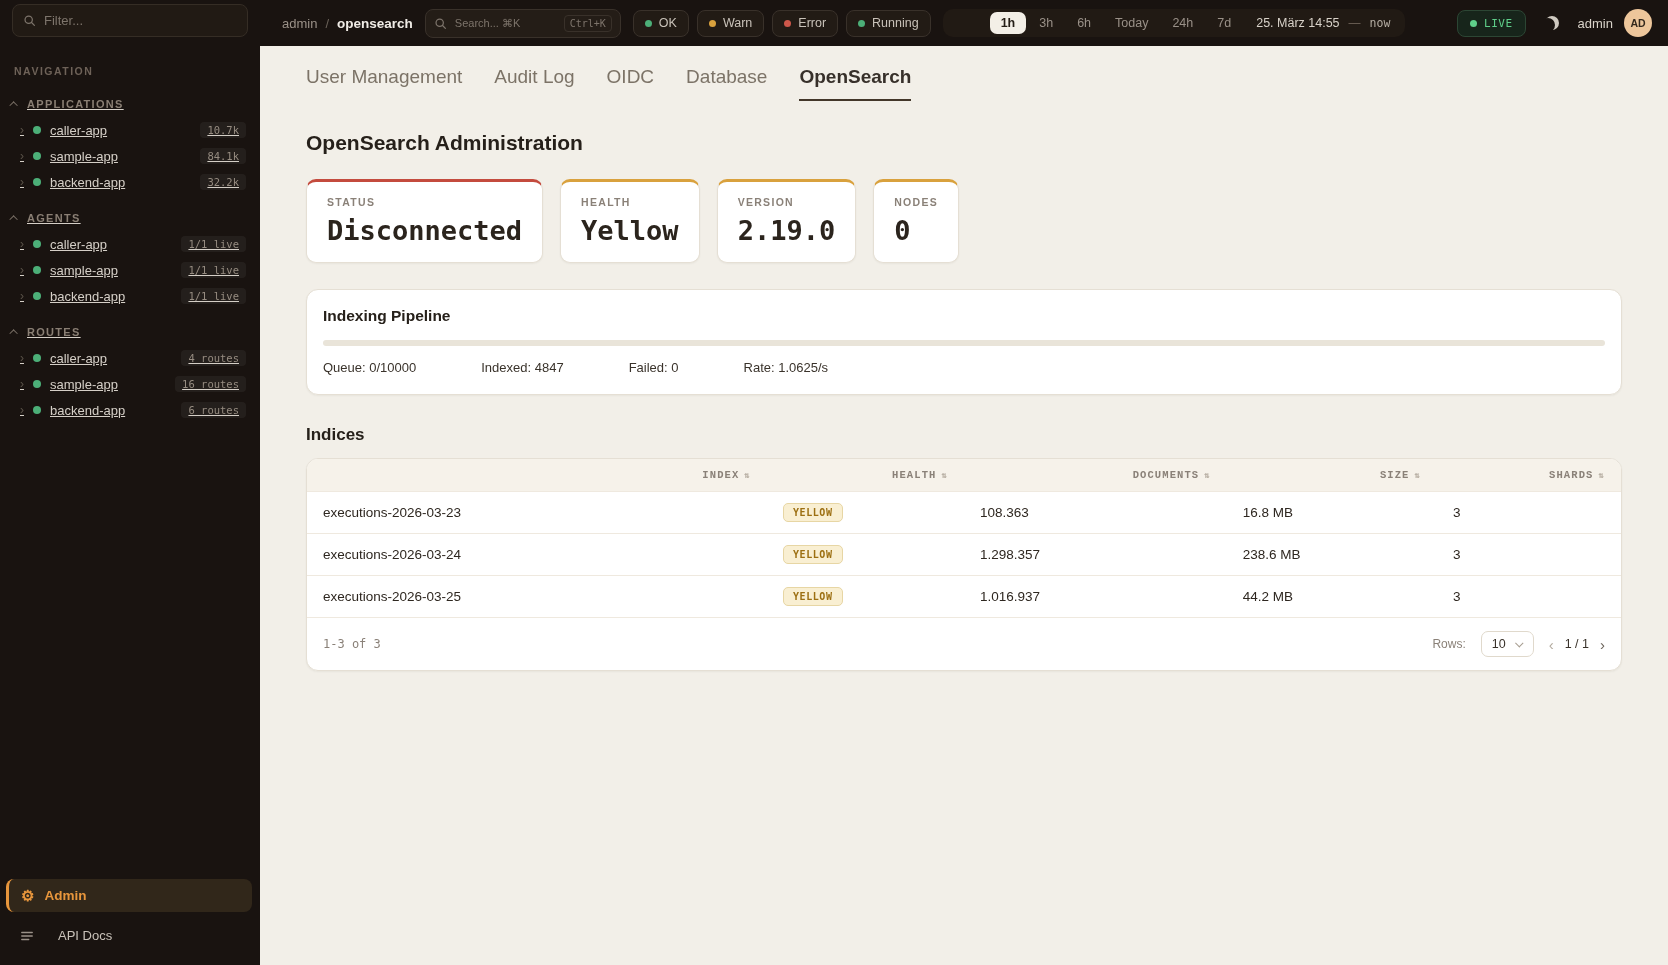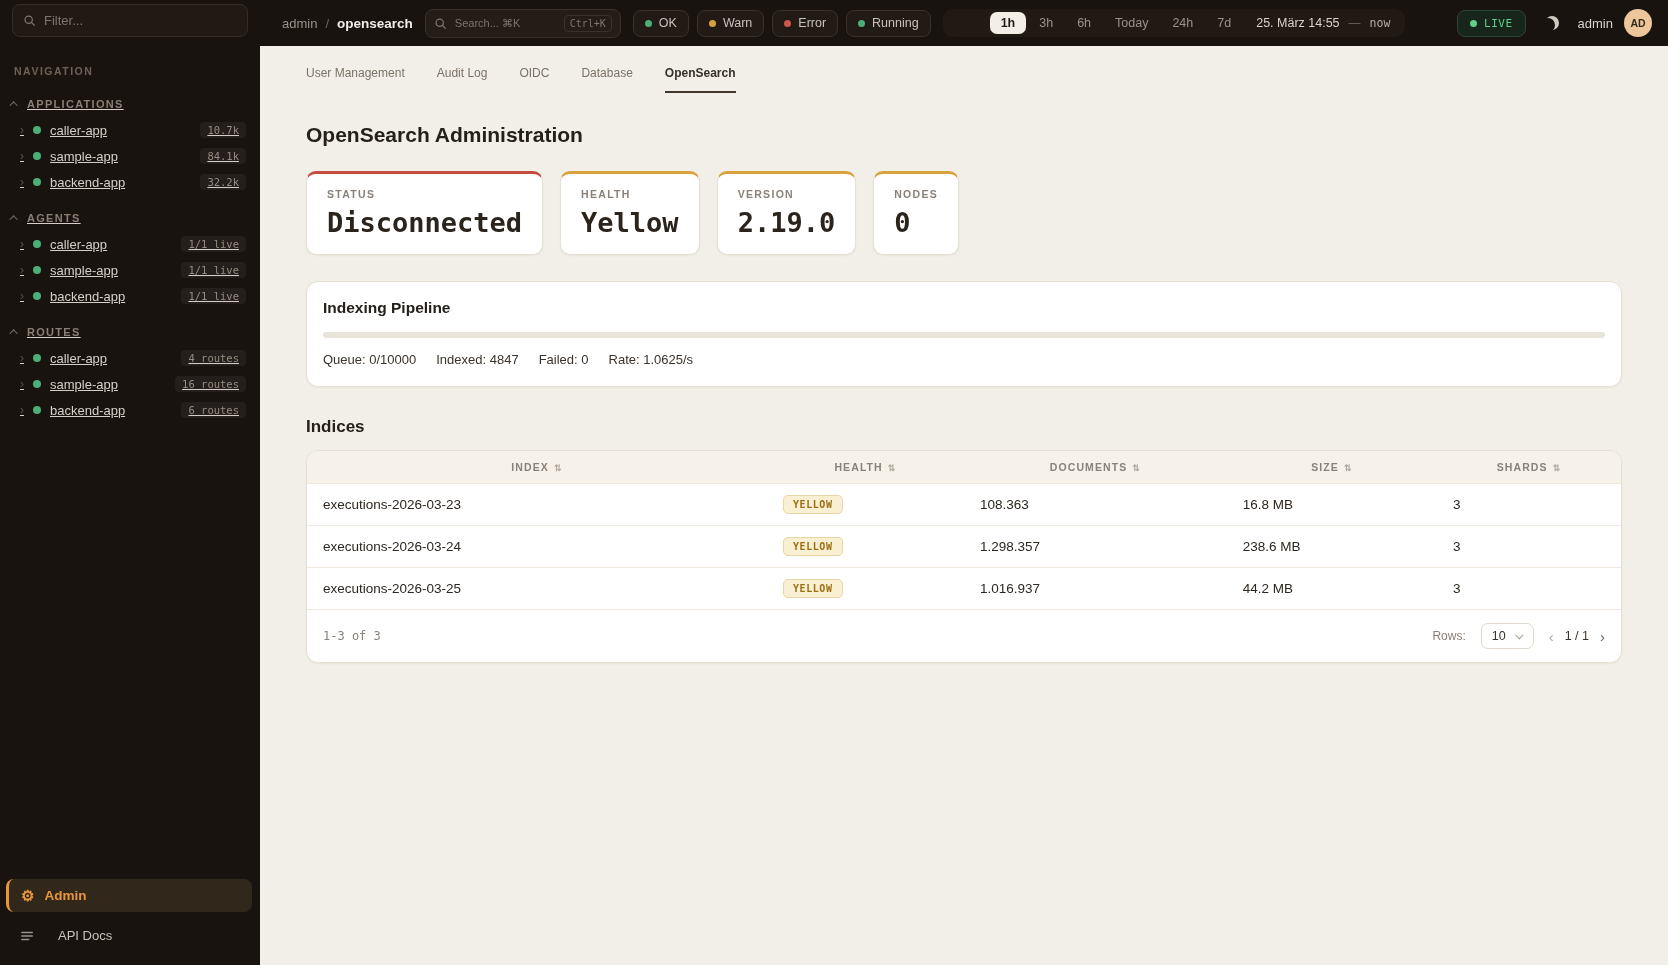--- a/index.html
+++ b/index.html
@@ -121,21 +121,21 @@
   .avatar {
     width:28px; height:28px; border-radius:50%; background:#edc69b; color:#33281c;
     display:flex; align-items:center; justify-content:center; font-size:10.5px; font-weight:700;
     cursor:pointer;
   }
 
   
   .main { flex:1; background:#f2efe8; padding:0 46px; overflow:hidden; }
   .tabs { display:flex; gap:32px; padding-top:20px; }
   .tab {
-    padding-bottom:11px; font-size:12px; color:#7c7367; cursor:pointer;
+    padding-bottom:11px; font-size:19px; color:#7c7367; cursor:pointer;
     border-bottom:2px solid transparent; white-space:nowrap;
   }
   .tab.active { color:#37302a; font-weight:700; border-bottom-color:#43372a; }
   .page-title { margin-top:30px; font-size:21px; font-weight:700; color:#26201a; }
 
   .stat-row { margin-top:24px; display:flex; gap:17px; }
   .stat-card {
     background:#fff; border:1px solid #e5dfd4; border-top:3px solid #d9a13d;
     border-radius:10px; padding:14px 20px 16px; box-shadow:0 1px 2px rgba(40,30,15,0.05);
   }
@@ -145,32 +145,32 @@
     font-size:27px; font-weight:700; color:#2b241d; white-space:nowrap;
   }
 
   .pipeline-card {
     margin-top:26px; background:#fff; border:1px solid #e5dfd4; border-radius:12px;
     padding:17px 16px 19px; box-shadow:0 1px 2px rgba(40,30,15,0.05);
   }
   .pipeline-title { font-size:15.5px; font-weight:700; color:#26201a; }
   .progress-track { margin-top:15px; height:6px; background:#e9e4d9; border-radius:3px; overflow:hidden; }
   .progress-fill { height:100%; width:0%; background:#4caf78; border-radius:3px; }
-  .pipeline-stats { margin-top:14px; display:flex; gap:20px; font-size:13px; color:#3a332b; }
+  .pipeline-stats { margin-top:14px; display:flex; gap:65px; font-size:13px; color:#3a332b; }
 
   .section-title { margin-top:30px; font-size:17px; font-weight:700; color:#26201a; }
   .table-card {
     margin-top:13px; background:#fff; border:1px solid #e5dfd4; border-radius:12px;
     overflow:hidden; box-shadow:0 1px 2px rgba(40,30,15,0.05);
   }
   table { width:100%; border-collapse:collapse; }
   thead tr { background:#f6f2ea; }
   th {
-    text-align:center; font-size:10.5px; letter-spacing:1.1px; color:#8a8178; font-weight:700;
-    padding:10px 16px; cursor:pointer; white-space:nowrap;
+    text-align:right; font-size:10.5px; letter-spacing:1.1px; color:#8a8178; font-weight:700;
+    padding:10px 16px; cursor:pointer; white-space:nowrap;font-family:Liberation Mono, monospace;
   }
   .sort-glyph { margin-left:5px; font-size:9px; color:#b3aa9e; }
   td { padding:11px 16px; font-size:13.5px; color:#2e2720; border-top:1px solid #efe9df; }
   .health-badge {
     display:inline-block; font-family:"DejaVu Sans Mono", monospace; font-size:10px;
     font-weight:700; letter-spacing:0.6px; color:#9c6f12; background:#f9efd2;
     border:1px solid #e7d6a4; border-radius:5px; padding:3px 9px;
   }
   .table-footer { display:flex; align-items:center; padding:13px 16px; border-top:1px solid #efe9df; }
   .range-text { font-family:"DejaVu Sans Mono", monospace; font-size:12px; color:#8a8178; }

